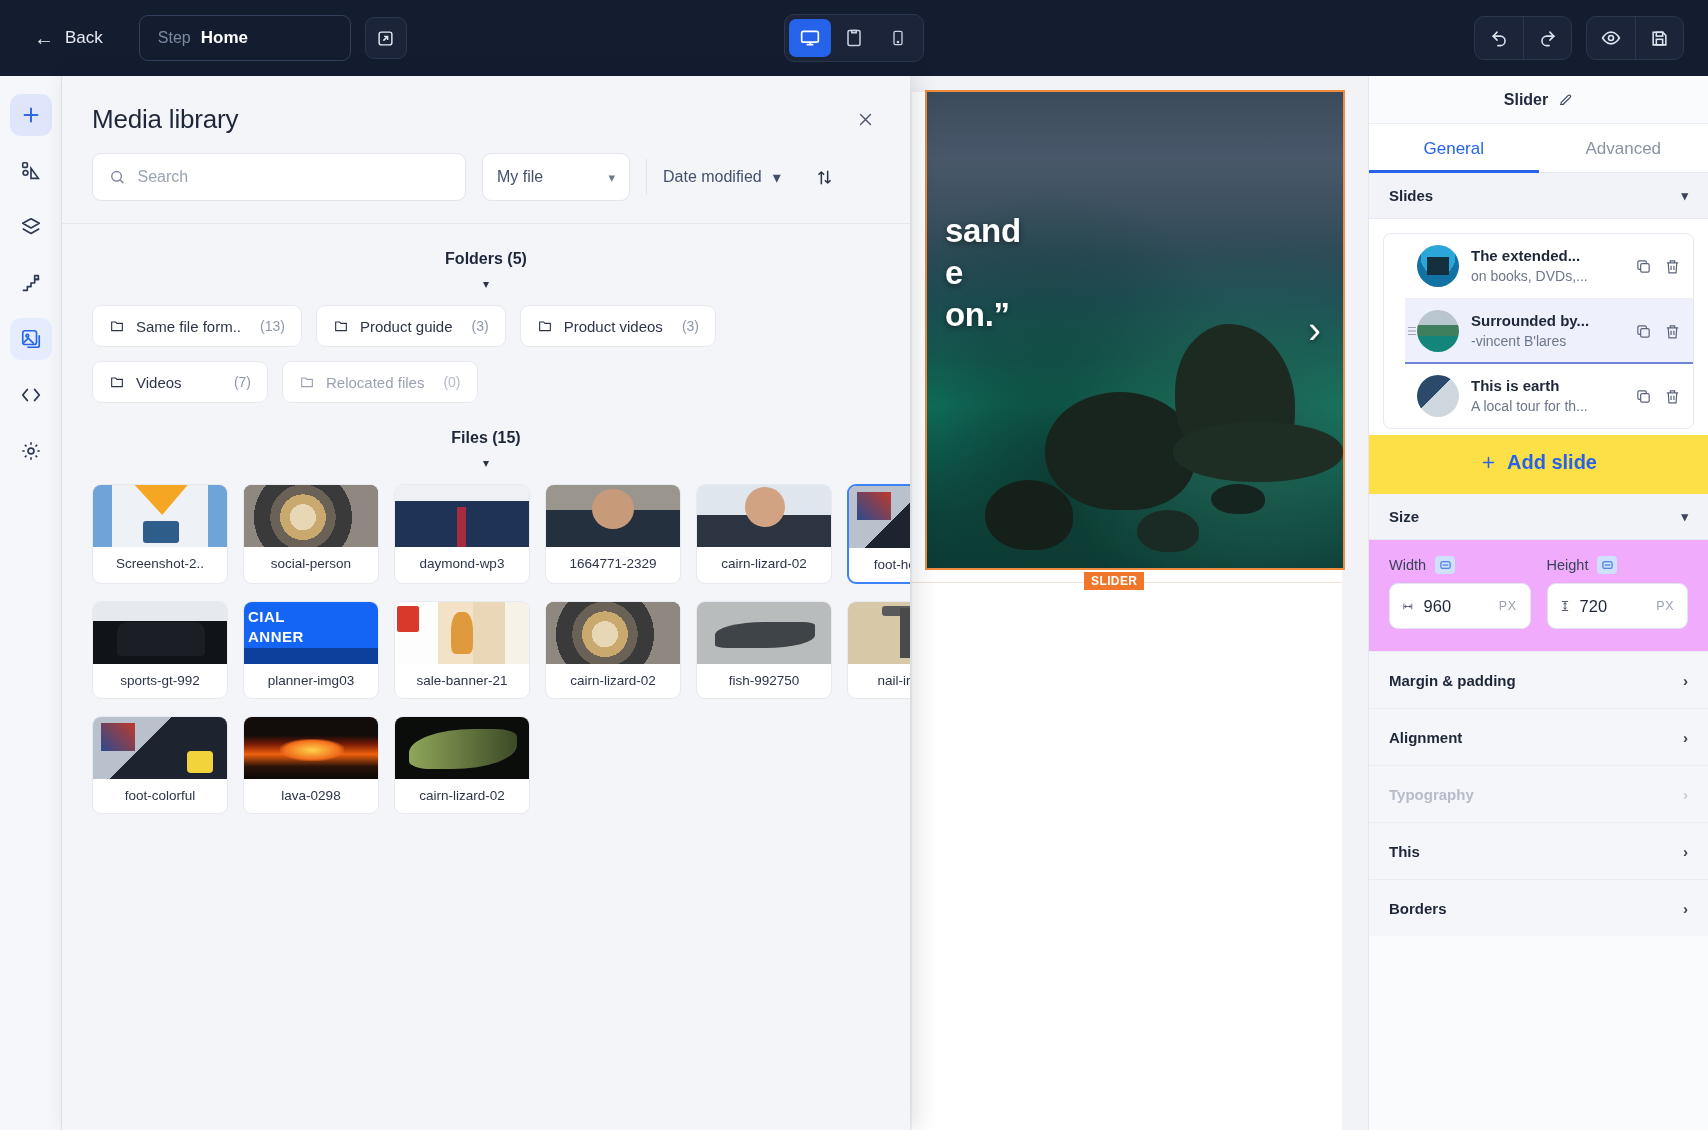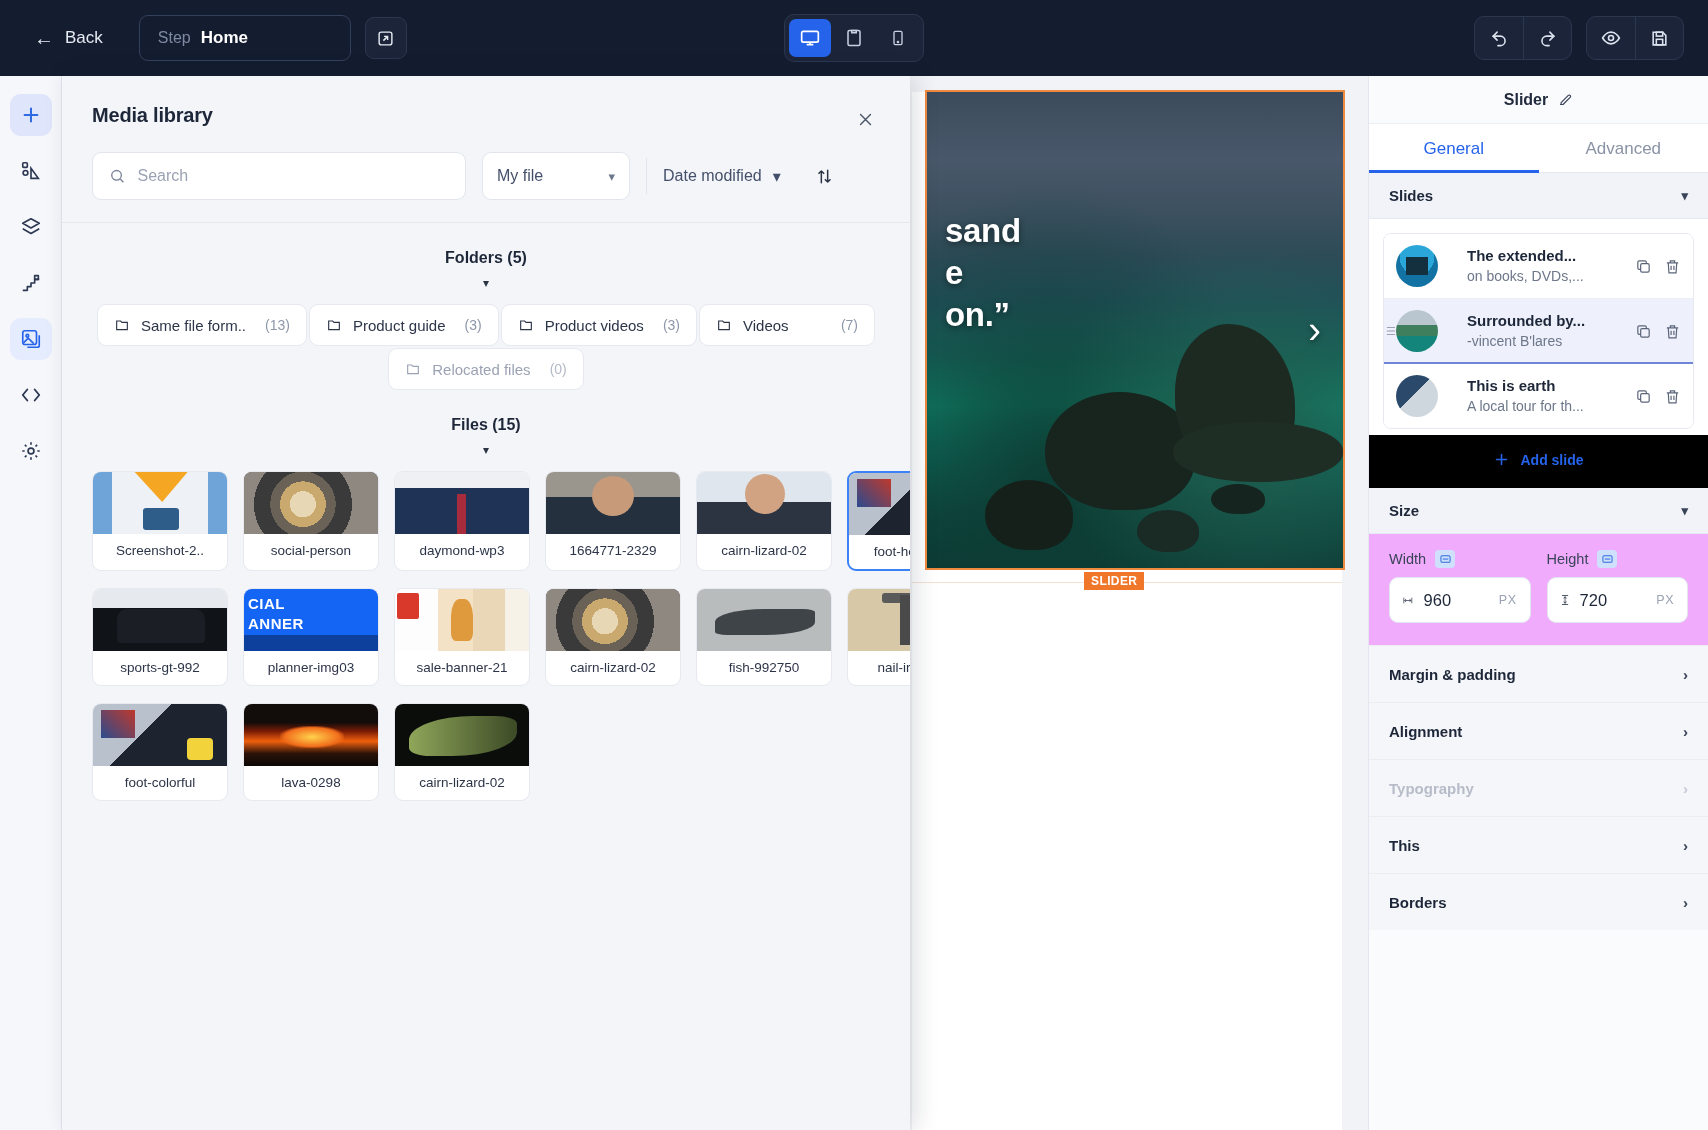--- a/index.html
+++ b/index.html
@@ -143,21 +143,21 @@
   
   .media-panel {
     position: absolute; top: 76px; left: 62px; width: 848px; bottom: 0;
     background: #f4f5f9; box-shadow: 6px 0 22px rgba(20,28,47,.14);
     display: flex; flex-direction: column;
   }
   .ml-header {
     padding: 28px 30px 0 30px;
     display: flex; align-items: flex-start;
   }
-  .ml-title { font-size: 20px; font-weight: 700; color: #1d2739; letter-spacing: -.2px; }
+  .ml-title { font-size: 26px; font-weight: 400; color: #1d2739; letter-spacing: -.2px; }
   .ml-close {
     margin-left: auto; width: 30px; height: 30px; color: #4b5568;
     display: flex; align-items: center; justify-content: center;
     font-size: 22px; cursor: pointer; line-height: 1;
   }
   .ml-controls {
     padding: 18px 30px 22px 30px;
     display: flex; align-items: center; gap: 16px;
     border-bottom: 1px solid #e5e7ef;
   }
@@ -184,21 +184,21 @@
     font-size: 16px; color: #44506a; cursor: pointer;
   }
   .sort-arrows { margin-left: 18px; color: #2b3445; font-size: 18px; cursor: pointer; }
 
   .ml-body { flex: 1; overflow: hidden; padding: 26px 30px 0 30px; }
   .section-head {
     display: flex; align-items: center; gap: 9px;
     font-size: 16px; font-weight: 700; color: #1d2739; margin-bottom: 14px; flex-direction: column;
   }
   .section-head .chev { font-size: 12px; color: #2b3445; font-weight: 400; }
-  .folder-row { display: flex; flex-wrap: wrap; gap: 2px; margin-bottom: 26px; justify-content: center; }
+  .folder-row { display: flex; flex-wrap: wrap; gap: 14px; margin-bottom: 26px; }
   .folder-chip {
     height: 42px; background: #fff; border: 1px solid #e7e9f1; border-radius: 9px;
     display: flex; align-items: center; gap: 11px; padding: 0 16px;
     font-size: 15px; color: #2c3548; cursor: pointer; min-width: 176px;
   }
   .folder-chip .cnt { margin-left: auto; color: #8e97a9; font-size: 14px; padding-left: 8px; }
   .folder-chip.muted { color: #9aa2b3; }
   .folder-chip.muted .cnt { color: #b3b9c6; }
 
   .file-grid { display: grid; grid-template-columns: repeat(6, 136px); gap: 17px 15px; }
@@ -281,23 +281,24 @@
   }
   .rp-sechead {
     height: 46px; display: flex; align-items: center; padding: 0 20px;
     background: #f1f3f8; border-bottom: 1px solid #e6e9f1;
     font-size: 15px; font-weight: 700; color: #1d2739; cursor: pointer;
   }
   .rp-sechead .chev { margin-left: auto; color: #3a4459; font-size: 13px; }
   .slides-wrap { background: #fff; padding: 14px 14px 6px 14px; }
   .slides-list { border: 1px solid #e6e9f1; border-radius: 8px; overflow: hidden; }
   .slide-row {
-    display: flex; align-items: center; gap: 29px; padding: 11px 12px;
+    display: flex; align-items: center; gap: 12px; padding: 11px 12px;
     background: #fff; border-bottom: 1px solid #eceef5; cursor: pointer;
     position: relative;
+    margin-left: 21px;
   }
   .slide-row:last-child { border-bottom: none; }
   .slide-row.active { background: #eef1fc; }
   .slide-row.active::after {
     content:""; position:absolute; left:0; right:0; bottom:-1px; height:2px; background:#6f86d6;
   }
   .drag-handle {
     position: absolute; left: 2px; color: #9aa2b3; font-size: 11px;
     line-height: 1; cursor: grab;
   }
@@ -313,22 +314,22 @@
     font-size: 15px; font-weight: 700; color: #1d2739;
     white-space: nowrap; overflow: hidden; line-height: 1.35;
   }
   .slide-sub {
     font-size: 14px; color: #6d778a; white-space: nowrap; overflow: hidden;
     line-height: 1.35;
   }
   .slide-actions { display: flex; gap: 12px; color: #5b6478; }
   .slide-actions span { cursor: pointer; display:flex; }
   .add-slide {
-    background: #000000; padding: 16px 0 20px; text-align: center;
-    font-size: 14px; font-weight: 600; color: #2563eb; cursor: pointer;
+    background: #fde047; padding: 16px 0 20px; text-align: center;
+    font-size: 20px; font-weight: 600; color: #2563eb; cursor: pointer;
     display: flex; align-items: center; justify-content: center; gap: 10px;
   }
   .size-body { background: #f0abfc; padding: 16px 20px 22px; }
   .size-labels { display: flex; gap: 16px; margin-bottom: 9px; }
   .size-lab {
     flex: 1; display: flex; align-items: center; gap: 9px;
     font-size: 14.5px; color: #3a4459;
   }
   .lab-badge {
     width: 20px; height: 18px; border-radius: 4px; background: #cfe0fd;

